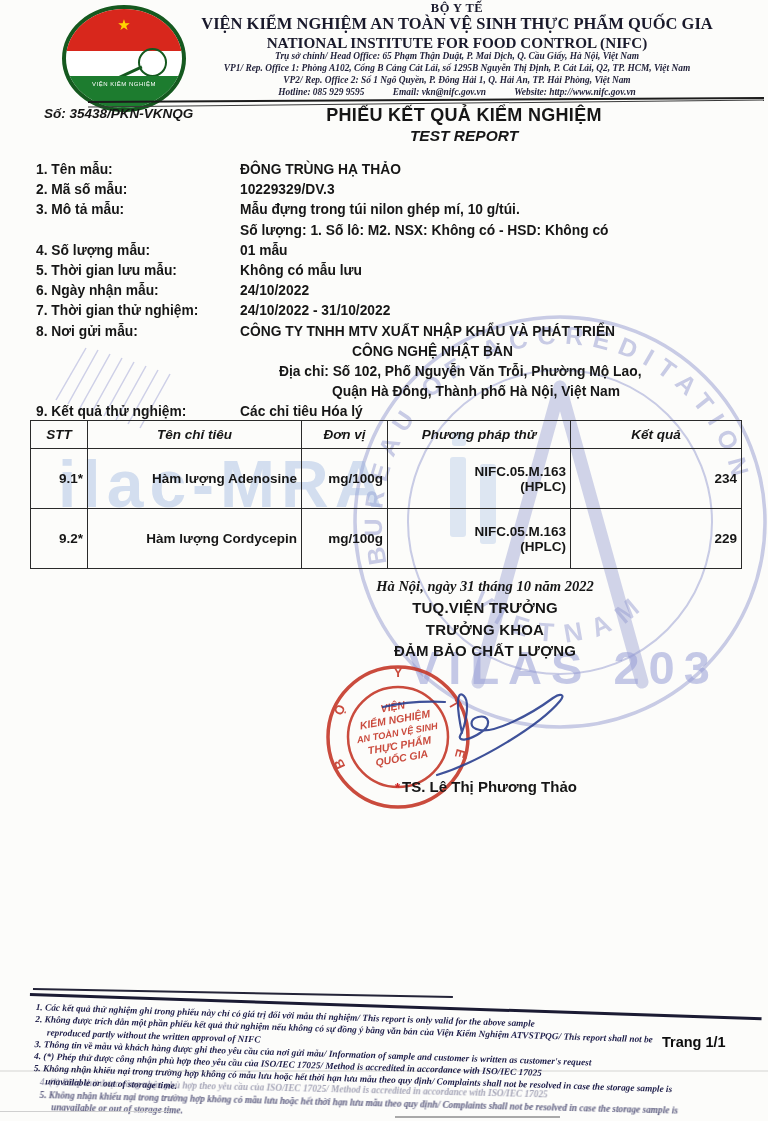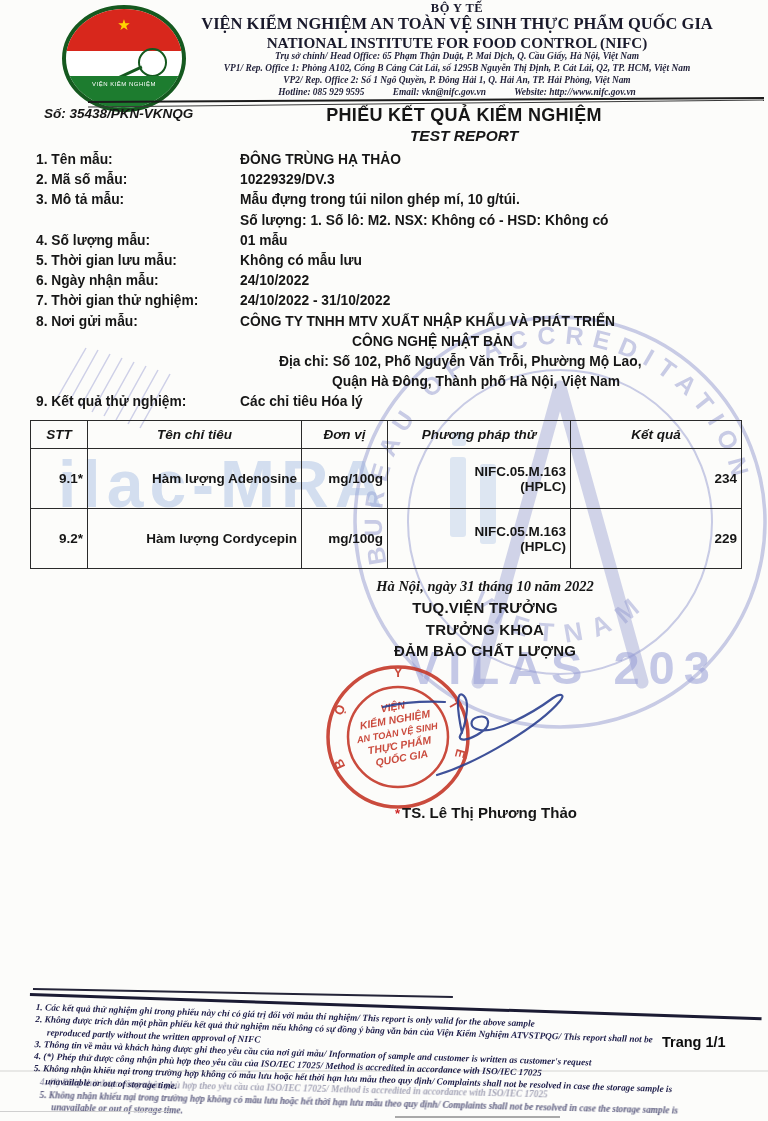--- a/index.html
+++ b/index.html
@@ -47,41 +47,41 @@
   .rule2{left:88px;top:103px;width:676px;height:1.2px;background:#3a3a3a;transform:rotate(-0.6deg);z-index:2;}
 
   
   .doc-number{left:44px;top:106px;font-style:italic;font-weight:600;font-size:13.5px;z-index:2;}
   .title-vi{left:160px;right:0;top:105px;text-align:center;font-weight:800;font-size:18px;
             letter-spacing:.3px;z-index:2;}
   .title-en{left:160px;right:0;top:127px;text-align:center;font-weight:800;font-style:italic;
             font-size:15.5px;z-index:2;}
 
   
-  .fields{left:36px;top:150px;width:706px;z-index:2;font-size:13.8px;font-weight:600;line-height:20.2px;}
+  .fields{left:36px;top:160px;width:706px;z-index:2;font-size:13.8px;font-weight:600;line-height:20.2px;}
   .frow{display:flex;}
   .flabel{width:204px;flex:0 0 204px;}
   .fvalue{flex:1;}
   .ind-a{margin-left:112px;}
   .ind-b{margin-left:39px;}
   .ind-c{margin-left:92px;}
 
   
   table.results{left:30px;top:420px;width:711px;position:absolute;border-collapse:collapse;z-index:2;
                 font-size:13.5px;font-weight:600;color:#161616;table-layout:fixed;}
   table.results th,table.results td{border:1.6px solid #2a2a2a;padding:0 4px;}
   table.results th{height:27px;font-style:italic;font-weight:800;text-align:center;}
   table.results td{height:59px;text-align:right;}
   td.cell-name{text-align:left;padding-left:10px;}
 
   
   .sign-block{left:330px;top:575px;width:310px;text-align:center;z-index:2;}
   .sign-date{font-family:"Liberation Serif",serif;font-style:italic;font-weight:700;font-size:14.5px;line-height:22px;}
   .sign-title{font-weight:800;font-size:15px;line-height:21.5px;letter-spacing:.2px;}
-  .signer{left:395px;top:804px;font-weight:800;font-size:15px;z-index:4;}
+  .signer{left:395px;top:778px;font-weight:800;font-size:15px;z-index:4;}
   .signer .star{color:#cc2222;margin-right:2px;font-size:13px;}
   .stamp-svg{left:313px;top:652px;z-index:3;opacity:.92;}
   .stamp-ring-letter{font-family:"Liberation Sans",sans-serif;font-weight:800;font-size:13px;
                      fill:#c63c2e;text-anchor:middle;}
   .stamp-line{font-family:"Liberation Sans",sans-serif;font-weight:800;font-style:italic;
               fill:#c63c2e;text-anchor:middle;}
   .sig-svg{left:370px;top:680px;z-index:4;}
 
   
   .foot-ruleA{left:33px;top:988px;width:420px;height:2px;background:#242438;transform:rotate(1.1deg);

